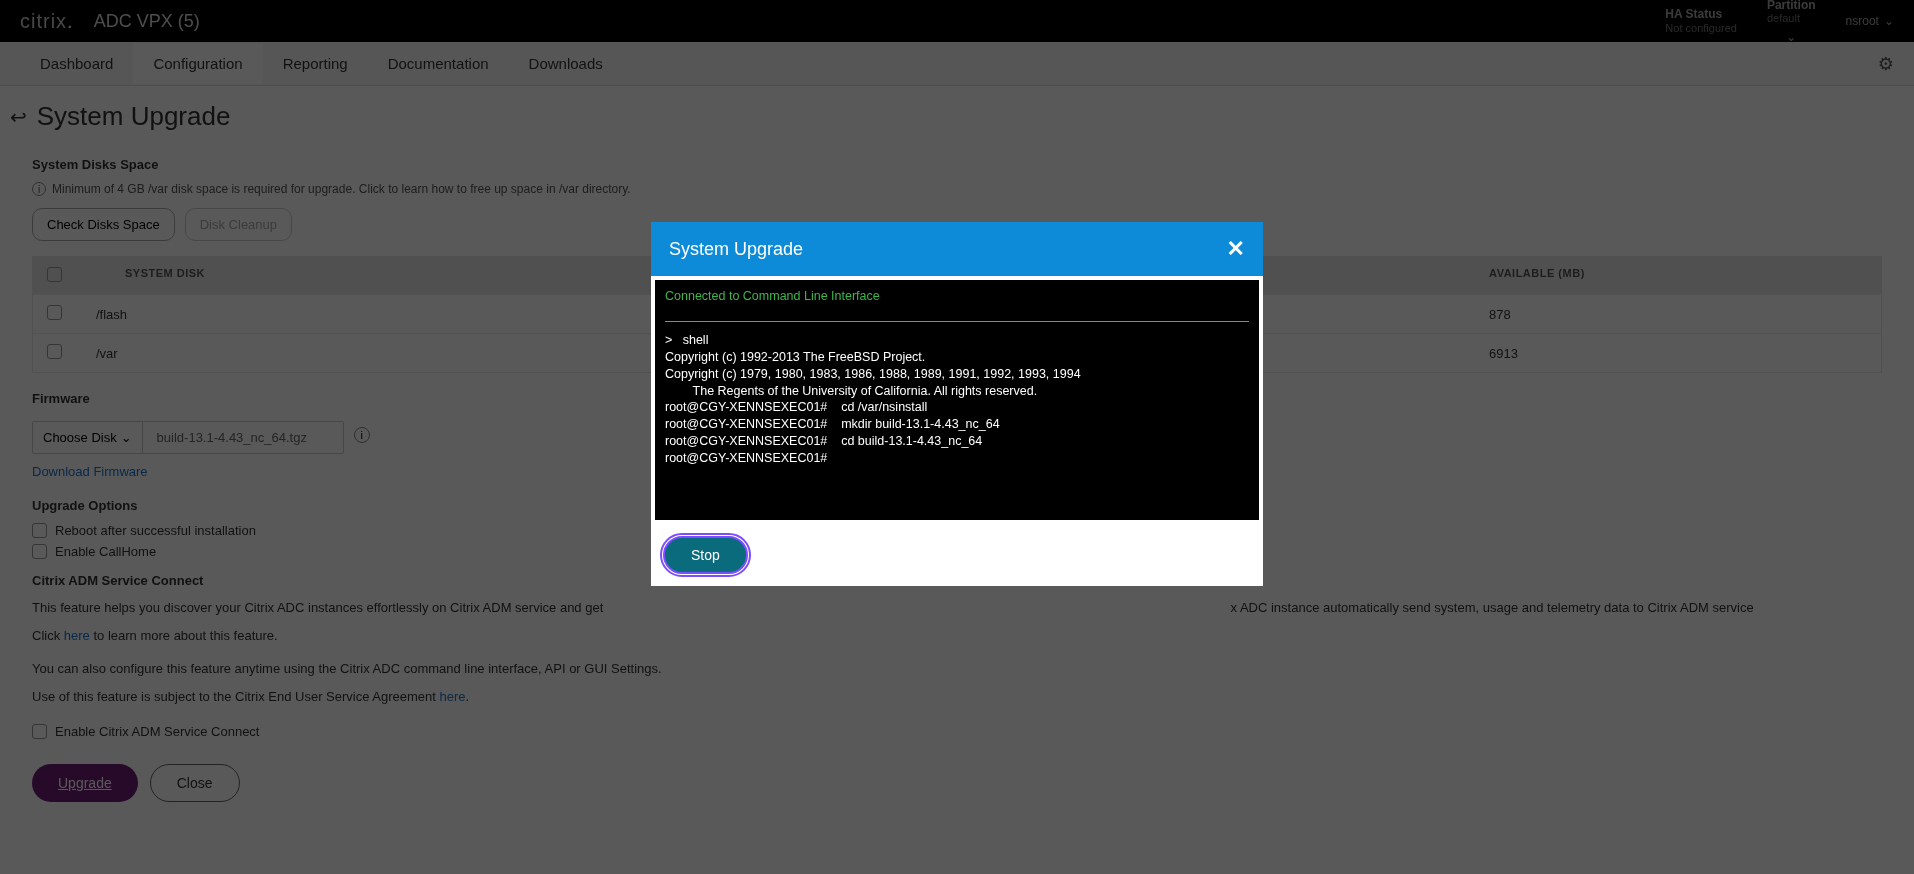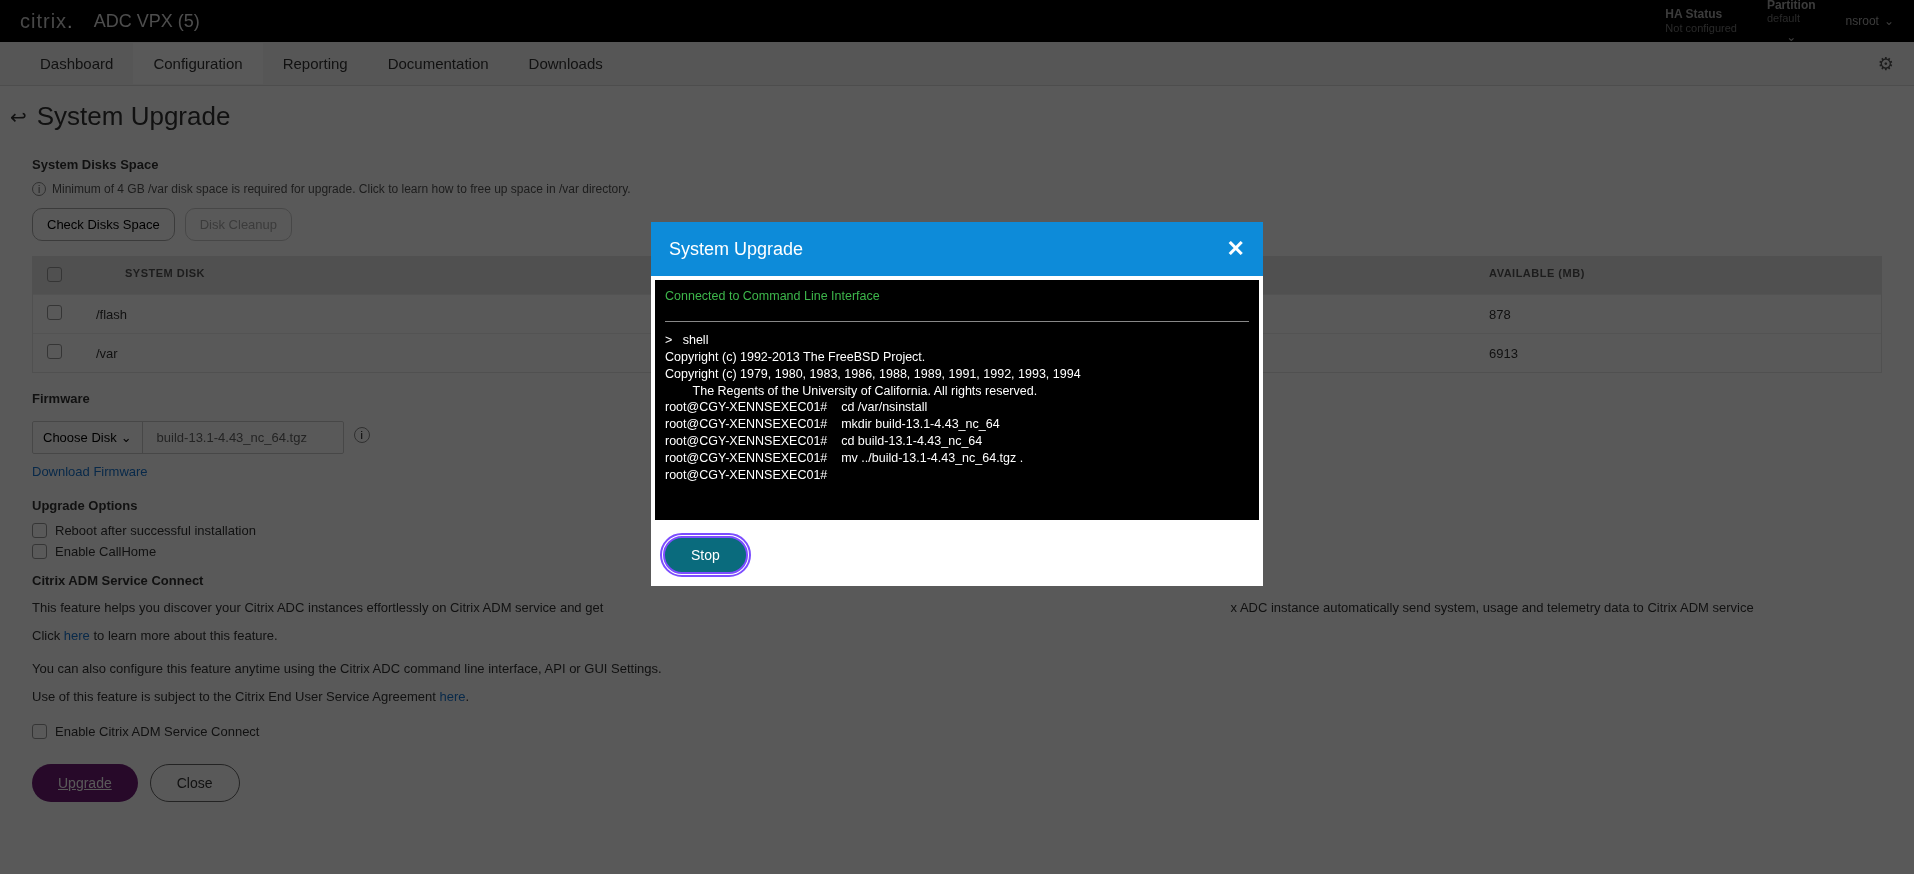--- a/index.html
+++ b/index.html
@@ -193,20 +193,19 @@
     <div class="console">
       <div class="console-status">Connected to Command Line Interface</div>
       <div class="console-line">&gt;   shell</div>
       <div class="console-line">Copyright (c) 1992-2013 The FreeBSD Project.</div>
       <div class="console-line">Copyright (c) 1979, 1980, 1983, 1986, 1988, 1989, 1991, 1992, 1993, 1994</div>
       <div class="console-line">        The Regents of the University of California. All rights reserved.</div>
       <div class="console-line"></div>
       <div class="console-line">root@CGY-XENNSEXEC01#    cd /var/nsinstall</div>
       <div class="console-line">root@CGY-XENNSEXEC01#    mkdir build-13.1-4.43_nc_64</div>
       <div class="console-line">root@CGY-XENNSEXEC01#    cd build-13.1-4.43_nc_64</div>
-      <div class="console-line">root@CGY-XENNSEXEC01#    mv ../build-13.1-4.43_nc_64.tgz .</div>
       <div class="console-line">root@CGY-XENNSEXEC01#</div>
     </div>
     <div class="modal-footer">
       <button class="btn-stop">Stop</button>
     </div>
   </div>
 </div>
 
 </body></html>

